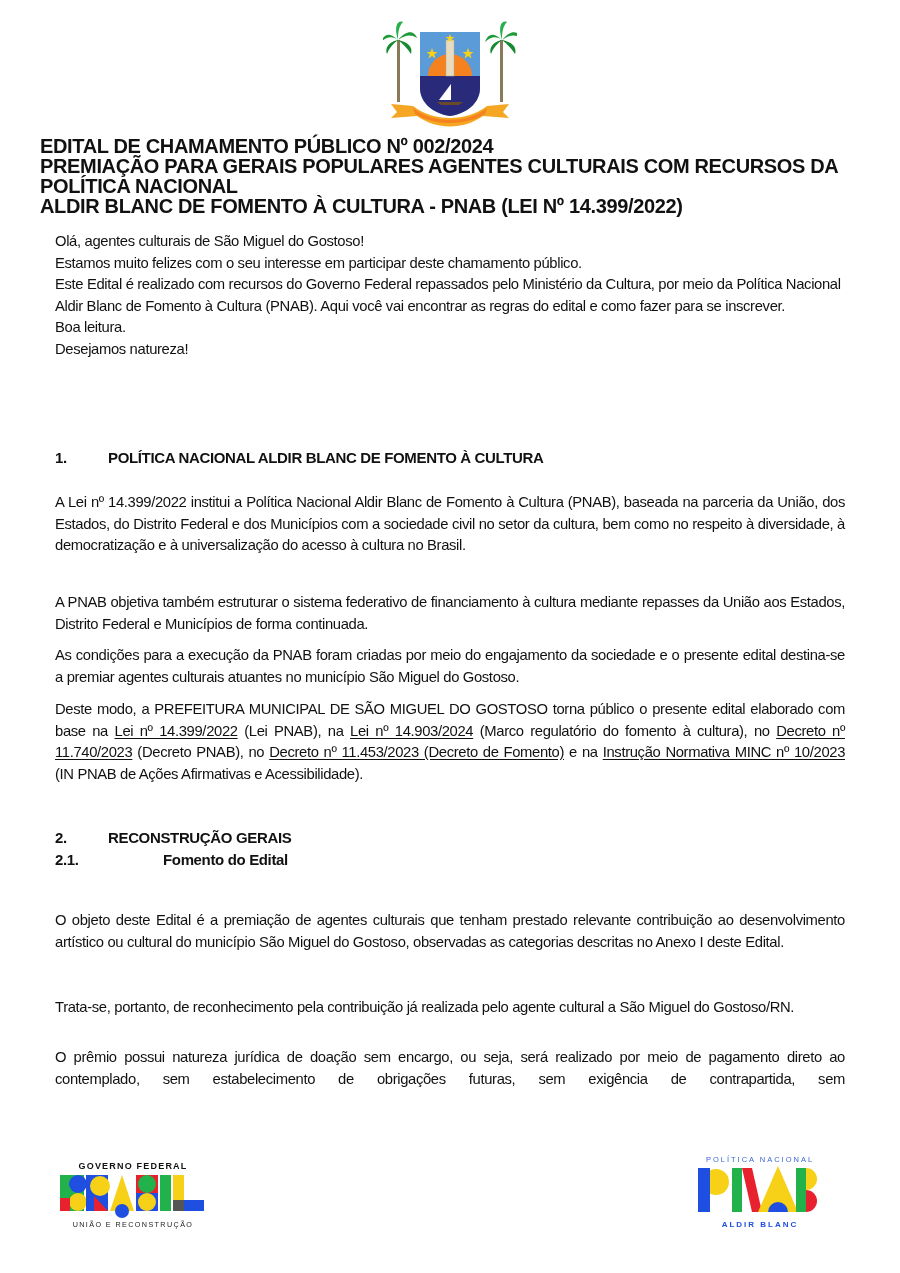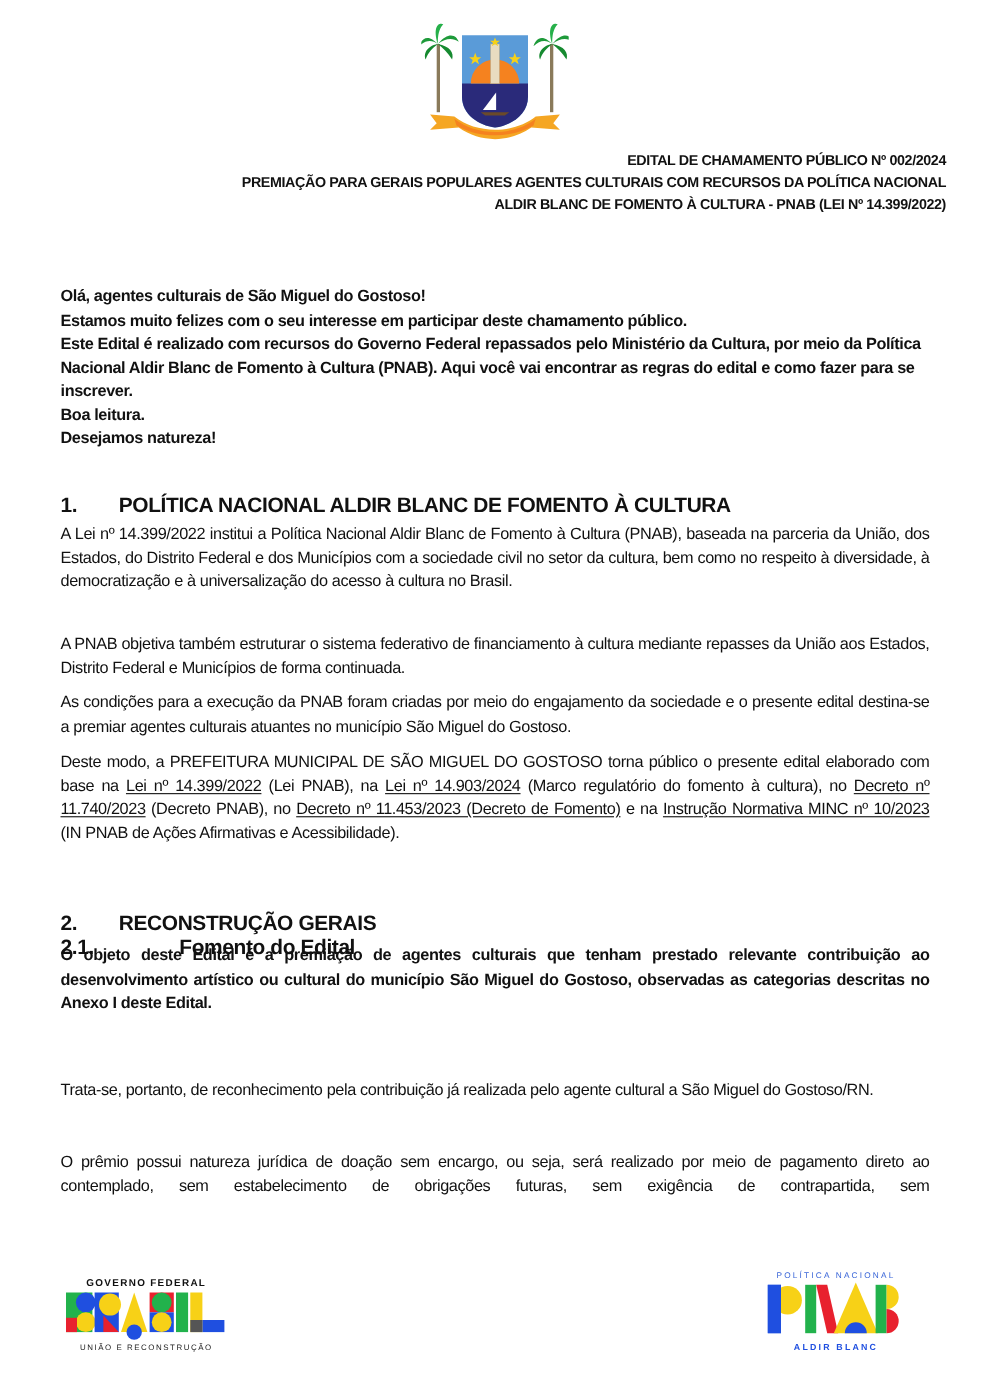--- a/index.html
+++ b/index.html
@@ -1,25 +1,25 @@
 <!DOCTYPE html>
 <html><head>
   <meta charset="utf-8">
   <style>
     html, body { margin: 0; padding: 0; background: #ffffff; }
     body { width: 900px; height: 1273px; position: relative; overflow: hidden;
       font-family: "Liberation Sans", sans-serif; color: #111; }
     .page { position: absolute; left: 0; top: 0; width: 900px; height: 1273px; }
     .crest { position: absolute; left: 383px; top: 18px; width: 134px; height: 110px; }
-    .title-block { position: absolute; left: 40px; top: 136px; width: 820px; text-align: right;
-      font-weight: bold; font-size: 13px; line-height: 20px; letter-spacing: -0.35px; }
+    .title-block { position: absolute; left: 40px; top: 136px; width: 820px; text-align: left;
+      font-weight: bold; font-size: 20px; line-height: 20px; letter-spacing: -0.35px; }
     .body-text { font-size: 14.8px; line-height: 21.5px; letter-spacing: -0.35px; }
     .blk { position: absolute; left: 55px; width: 790px; }
-    .justify { text-align: justify; text-align-last: left; }
-    .heading { position: absolute; left: 55px; font-weight: bold; font-size: 19px; letter-spacing: -0.35px; }
+    .justify { text-align: justify; text-align-last: left; margin-top: 16px; }
+    .heading { position: absolute; left: 55px; font-weight: bold; font-size: 15px; letter-spacing: -0.35px; }
     .heading .num { display: inline-block; width: 53px; }
     .heading .num2 { display: inline-block; width: 108px; }
     u { text-decoration: underline; text-underline-offset: 2px; }
     .logo-gov { position: absolute; left: 58px; top: 1160px; width: 150px; height: 72px; }
     .logo-pnab { position: absolute; left: 690px; top: 1152px; width: 140px; height: 80px; }
     p { margin: 0; }
   </style>
 </head>
 <body>
 
@@ -59,21 +59,21 @@
     <path d="M8 86 L30 88 C50 104 84 104 104 88 L126 86 L120 94 L126 100 L100 98 C80 112 54 112 34 98 L8 100 L14 94 Z" fill="#f5a623"></path>
     <path d="M30 90 C50 106 84 106 104 90 L102 96 C82 108 52 108 32 96 Z" fill="#f5821f"></path>
   </svg>
 
   <div class="title-block">
     <div>EDITAL DE CHAMAMENTO PÚBLICO Nº 002/2024</div>
     <div>PREMIAÇÃO PARA GERAIS POPULARES AGENTES CULTURAIS COM RECURSOS DA POLÍTICA NACIONAL</div>
     <div>ALDIR BLANC DE FOMENTO À CULTURA - PNAB (LEI Nº 14.399/2022)</div>
   </div>
 
-  <div class="blk body-text" style="top:260px;font-weight:bold;">
+  <div class="blk body-text" style="top:231px;">
     <p>Olá, agentes culturais de São Miguel do Gostoso!</p>
     <p>Estamos muito felizes com o seu interesse em participar deste chamamento público.</p>
     <p>Este Edital é realizado com recursos do Governo Federal repassados pelo Ministério da Cultura, por meio da Política Nacional Aldir Blanc de Fomento à Cultura (PNAB). Aqui você vai encontrar as regras do edital e como fazer para se inscrever.</p>
     <p>Boa leitura.</p>
     <p>Desejamos natureza!</p>
   </div>
 
   <div class="heading" style="top:449px;">
     <span class="num">1.</span><span>POLÍTICA NACIONAL ALDIR BLANC DE FOMENTO À CULTURA</span>
   </div>
@@ -85,21 +85,21 @@
     <span>Deste modo, a PREFEITURA MUNICIPAL DE SÃO MIGUEL DO GOSTOSO torna público o presente edital elaborado com base na </span><u>Lei nº 14.399/2022</u><span> (Lei PNAB), na </span><u>Lei nº 14.903/2024</u><span> (Marco regulatório do fomento à cultura), no </span><u>Decreto nº 11.740/2023</u><span> (Decreto PNAB), no </span><u>Decreto nº 11.453/2023 (Decreto de Fomento)</u><span> e na </span><u>Instrução Normativa MINC nº 10/2023</u><span> (IN PNAB de Ações Afirmativas e Acessibilidade).</span>
   </div>
 
   <div class="heading" style="top:829px;">
     <span class="num">2.</span><span>RECONSTRUÇÃO GERAIS</span>
   </div>
   <div class="heading" style="top:851px;">
     <span class="num2">2.1.</span><span>Fomento do Edital</span>
   </div>
 
-  <div class="blk body-text justify" style="top:859px;font-weight:bold;">O objeto deste Edital é a premiação de agentes culturais que tenham prestado relevante contribuição ao desenvolvimento artístico ou cultural do município São Miguel do Gostoso, observadas as categorias descritas no Anexo I deste Edital.</div>
+  <div class="blk body-text justify" style="top:894px;">O objeto deste Edital é a premiação de agentes culturais que tenham prestado relevante contribuição ao desenvolvimento artístico ou cultural do município São Miguel do Gostoso, observadas as categorias descritas no Anexo I deste Edital.</div>
   <div class="blk body-text" style="top:1047px; text-align: justify; text-align-last: justify;">O prêmio possui natureza jurídica de doação sem encargo, ou seja, será realizado por meio de pagamento direto ao contemplado, sem estabelecimento de obrigações futuras, sem exigência de contrapartida, sem</div>
   <div class="blk body-text justify" style="top:981px;">Trata-se, portanto, de reconhecimento pela contribuição já realizada pelo agente cultural a São Miguel do Gostoso/RN.</div>
 
   <svg class="logo-gov" viewBox="0 0 150 72">
     <text x="75" y="9" text-anchor="middle" font-family="Liberation Sans, sans-serif" font-weight="bold" font-size="9" letter-spacing="1.2" fill="#111">GOVERNO FEDERAL</text>
     <g>
       <rect x="2" y="15" width="24" height="36" fill="#22b24c"></rect>
       <circle cx="20" cy="24" r="9" fill="#1f4fe0"></circle>
       <circle cx="20" cy="42" r="9" fill="#f7d117"></circle>
       <rect x="2" y="38" width="10" height="13" fill="#e8212e"></rect>

